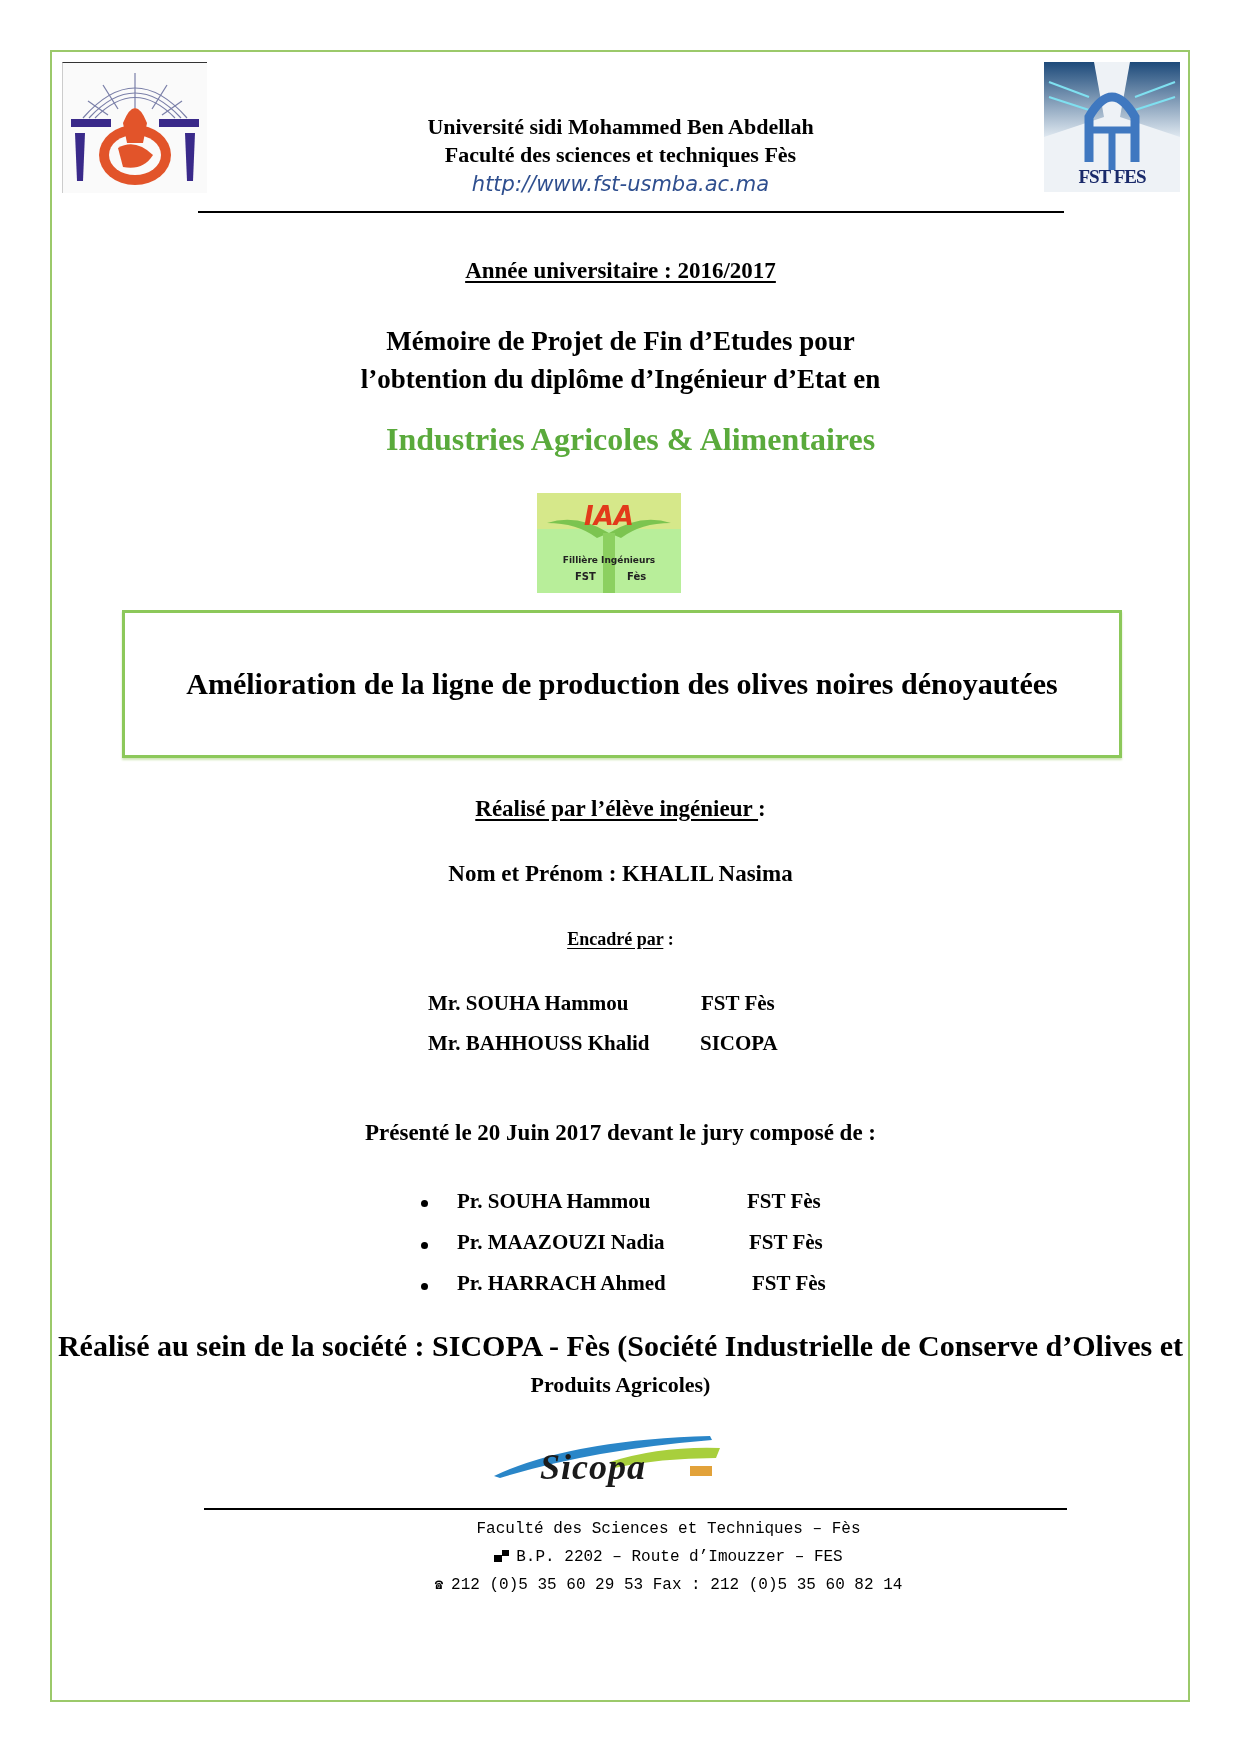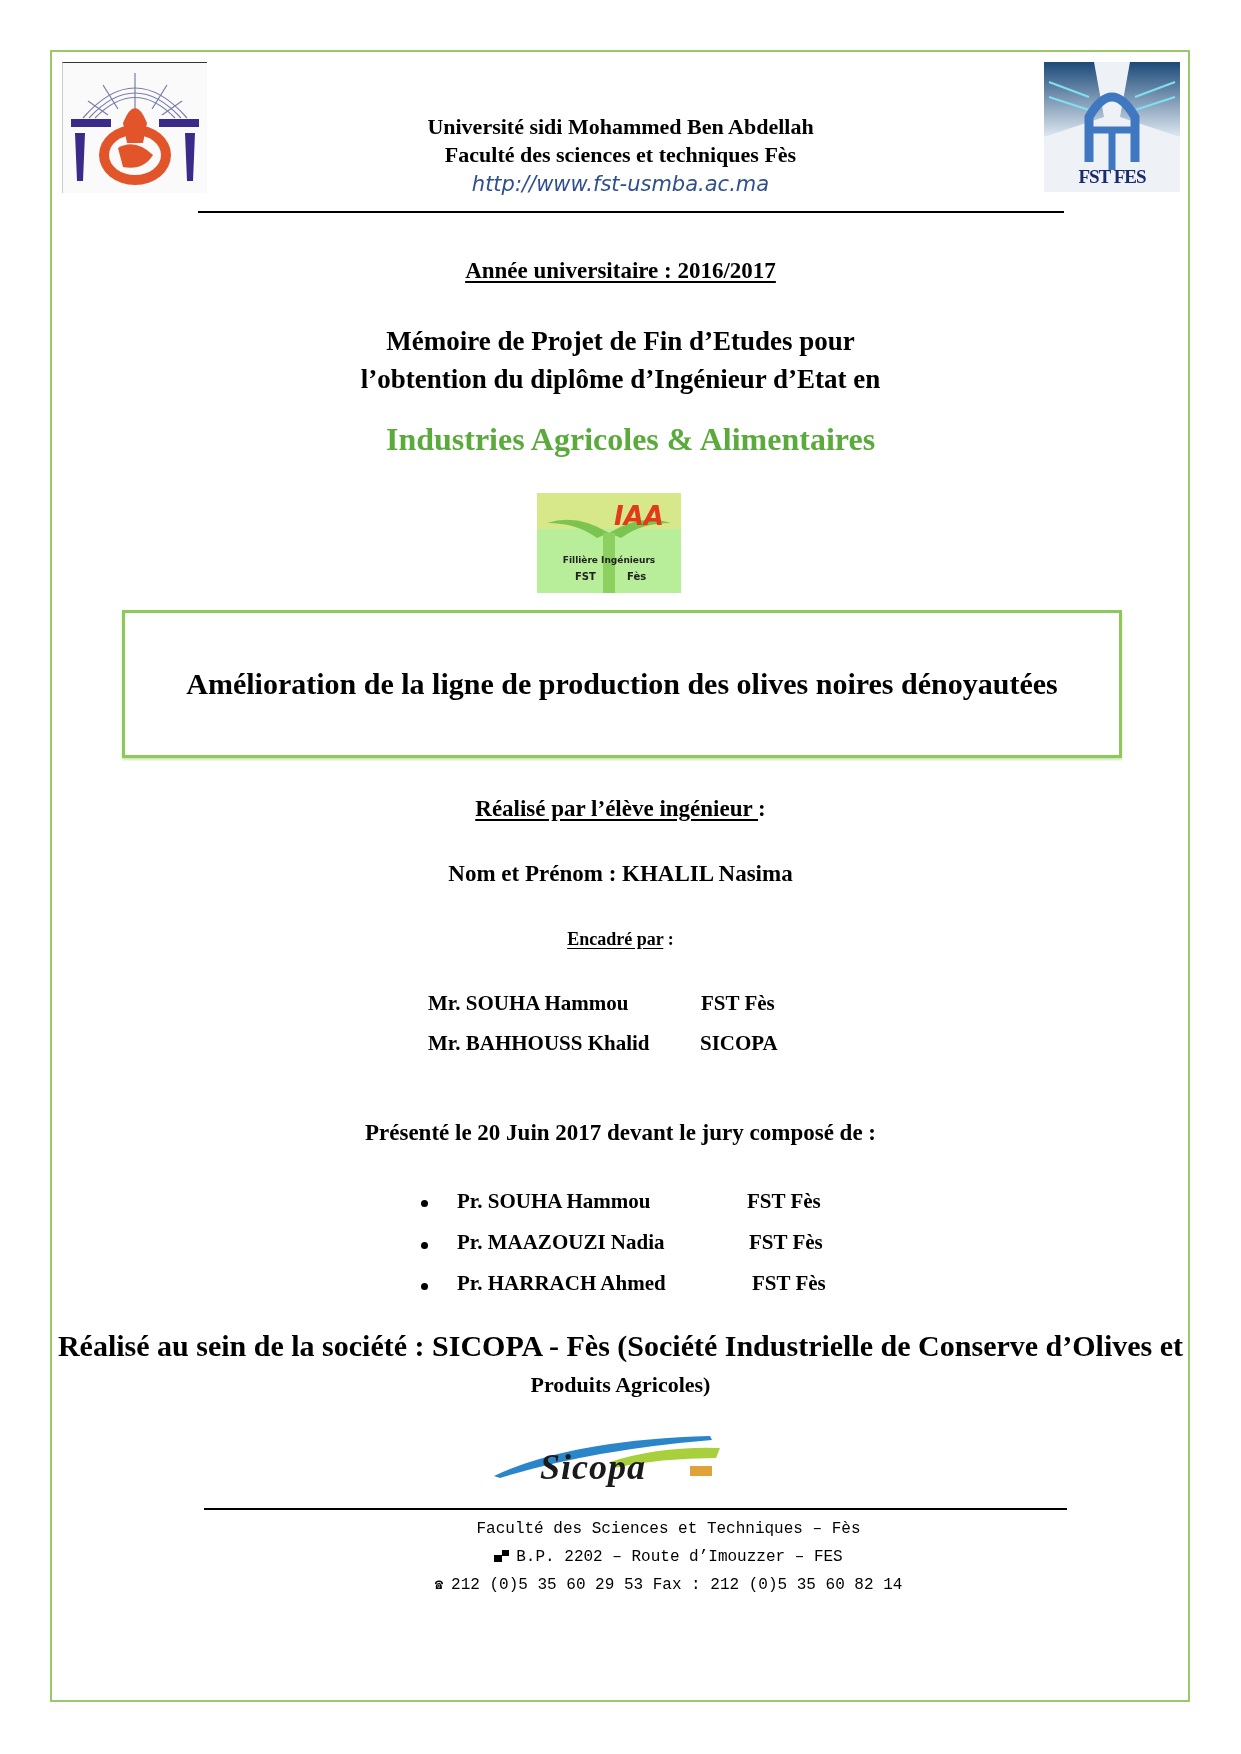--- a/index.html
+++ b/index.html
@@ -88,21 +88,21 @@
 <div class="center b" style="top:418px;font-size:32px;line-height:42px;color:#5aaa3c;padding-left:20px;box-sizing:border-box;">Industries Agricoles &amp; Alimentaires</div>
 
 <div class="abs iaa-logo">
   <svg width="144" height="100" viewBox="0 0 144 100">
     <rect width="144" height="100" fill="#b8ee9a"></rect>
     <rect width="144" height="36" fill="#d6e88a"></rect>
     <path d="M72 40 Q40 20 10 30 Q40 30 60 45 Z" fill="#7cc450"></path>
     <path d="M72 40 Q104 20 134 30 Q104 30 84 45 Z" fill="#7cc450"></path>
     <rect x="66" y="40" width="12" height="60" fill="#8cd060"></rect>
   </svg>
-  <div class="abs" style="left:0;top:8px;width:144px;text-align:center;font-family:'DejaVu Sans',sans-serif;font-weight:bold;font-style:italic;font-size:26px;color:#e23a1a;margin-left:30px;">IAA</div>
+  <div class="abs" style="left:0;top:8px;width:144px;text-align:center;font-family:'DejaVu Sans',sans-serif;font-weight:bold;font-style:italic;font-size:26px;color:#e23a1a;">IAA</div>
   <div class="abs" style="left:0;top:62px;width:144px;text-align:center;font-family:'DejaVu Sans',sans-serif;font-size:9px;font-weight:bold;color:#222;">Fillière Ingénieurs</div>
   <div class="abs" style="left:38px;top:78px;font-family:'DejaVu Sans',sans-serif;font-size:10px;font-weight:bold;color:#222;">FST</div>
   <div class="abs" style="left:90px;top:78px;font-family:'DejaVu Sans',sans-serif;font-size:10px;font-weight:bold;color:#222;">Fès</div>
 </div>
 
 <div class="title-box">
   <div>Amélioration de la ligne de production des olives noires dénoyautées</div>
 </div>
 
 <div class="center b" style="top:794px;font-size:23px;line-height:30px;"><span class="u">Réalisé par l’élève ingénieur </span><span>:</span></div>

